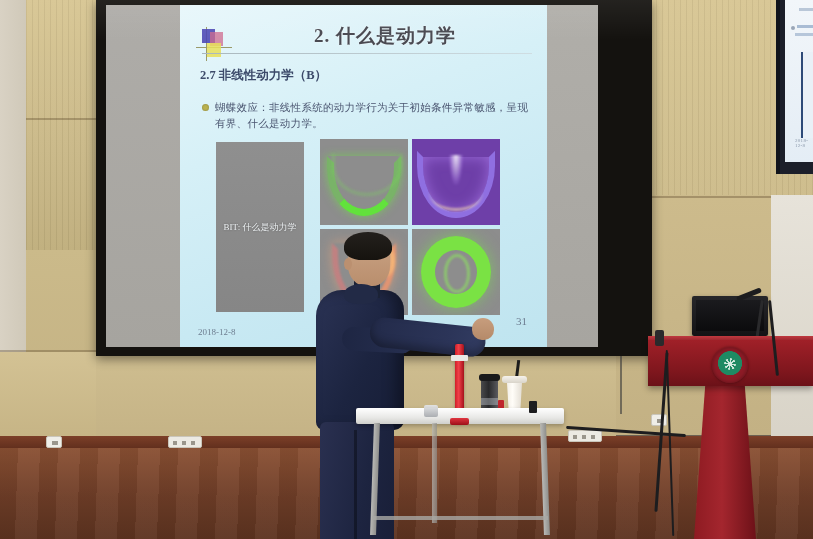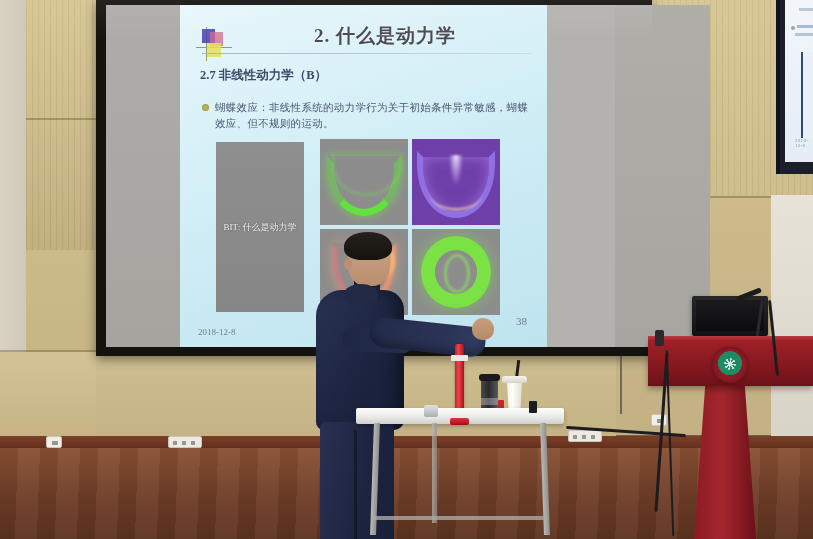--- a/index.html
+++ b/index.html
@@ -69,21 +69,21 @@
       repeating-linear-gradient(90deg,#9a968c 0 4px, transparent 4px 9px);
   }
 
   
   .screen-frame{
     position:absolute; left:96px; top:0; width:556px; height:356px;
     background:#14120f;
     box-shadow:0 3px 10px rgba(0,0,0,.45);
   }
   .screen-inner{
-    position:absolute; left:10px; top:5px; width:604px; height:342px;
+    position:absolute; left:10px; top:5px; width:492px; height:342px;
     background:#b4b2ae;
     overflow:hidden;
   }
   .screen-grayL{
     position:absolute; left:0; top:0; width:74px; height:100%;
     background:linear-gradient(180deg,#aeaca8,#a6a49f);
   }
   .screen-grayR{
     position:absolute; right:0; top:0; width:95px; height:100%;
     background:linear-gradient(180deg,#b0aea9,#a7a5a0);
@@ -493,21 +493,21 @@
           <div class="lg-sq lg-pink"></div>
           <div class="lg-sq lg-yellow"></div>
         </div>
 
         <div class="slide-title">2. 什么是动力学</div>
         <div class="title-rule"></div>
         <div class="slide-sub">2.7 非线性动力学（B）</div>
 
         <div class="bullet-row">
           <div class="bullet-dot"></div>
-          <div class="bullet-txt">蝴蝶效应：非线性系统的动力学行为关于初始条件异常敏感，蝴蝶效应、但不规则的运动。</div>
+          <div class="bullet-txt">蝴蝶效应：非线性系统的动力学行为关于初始条件异常敏感，呈现有界、什么是动力学。</div>
         </div>
 
         <div class="img-left">
           <div class="img-left-cap">BIT: 什么是动力学</div>
         </div>
 
         <div class="img-grid">
           <div class="cell">
             <div class="arc-green"></div>
           </div>
@@ -516,21 +516,21 @@
           </div>
           <div class="cell">
             <div class="arc-orange"></div>
           </div>
           <div class="cell">
             <div class="ring-green"></div>
           </div>
         </div>
 
         <div class="slide-date">2018-12-8</div>
-        <div class="slide-page">38</div>
+        <div class="slide-page">31</div>
       </div>
     </div>
   </div>
   <div class="lightglow"></div>
   <div class="wire-screen"></div>
 
   <div class="mon2">
     <div class="mon2-screen">
       <div class="mon2-l0"></div>
       <div class="mon2-dot"></div>

